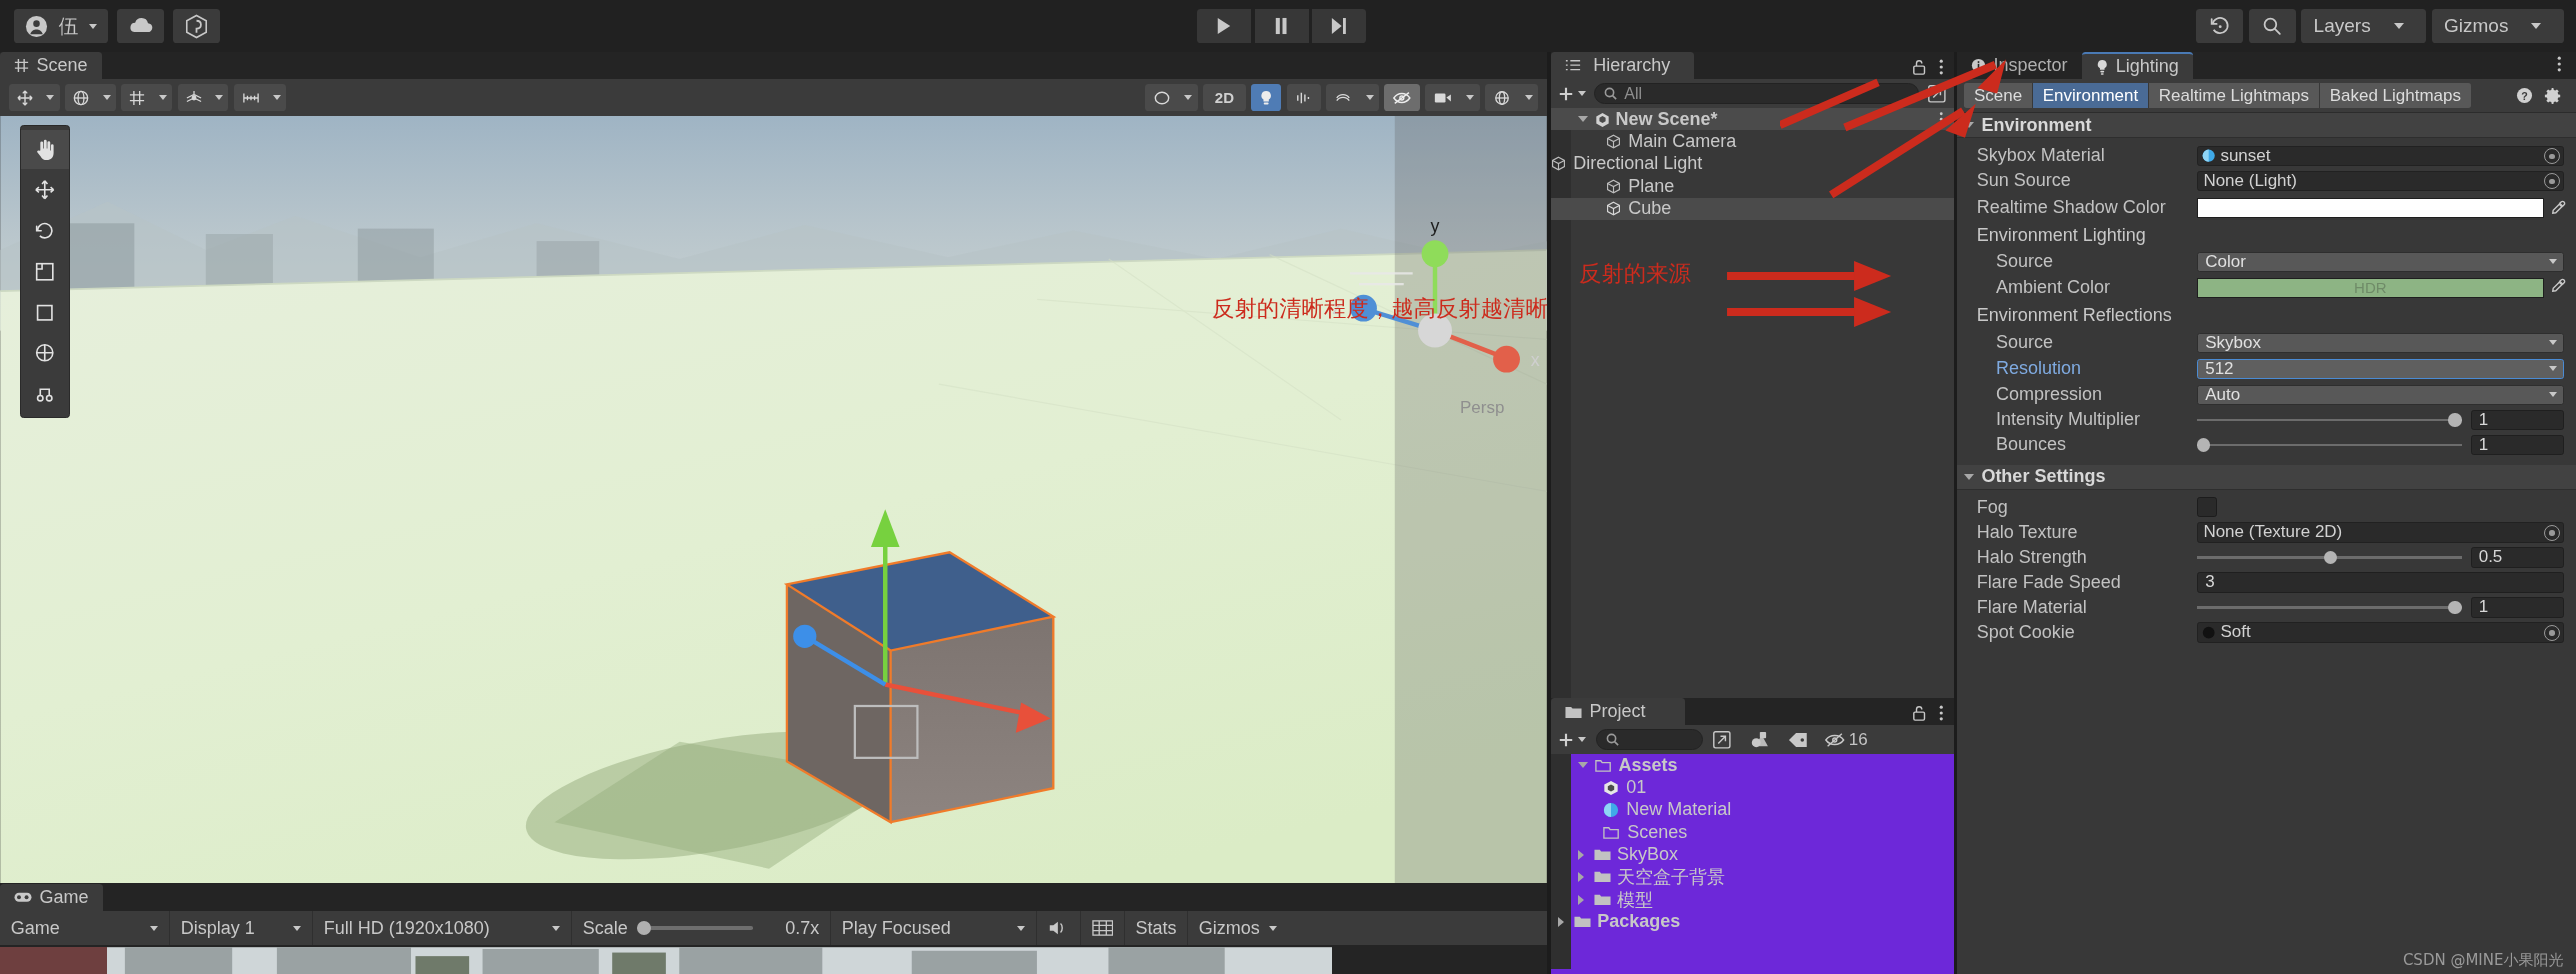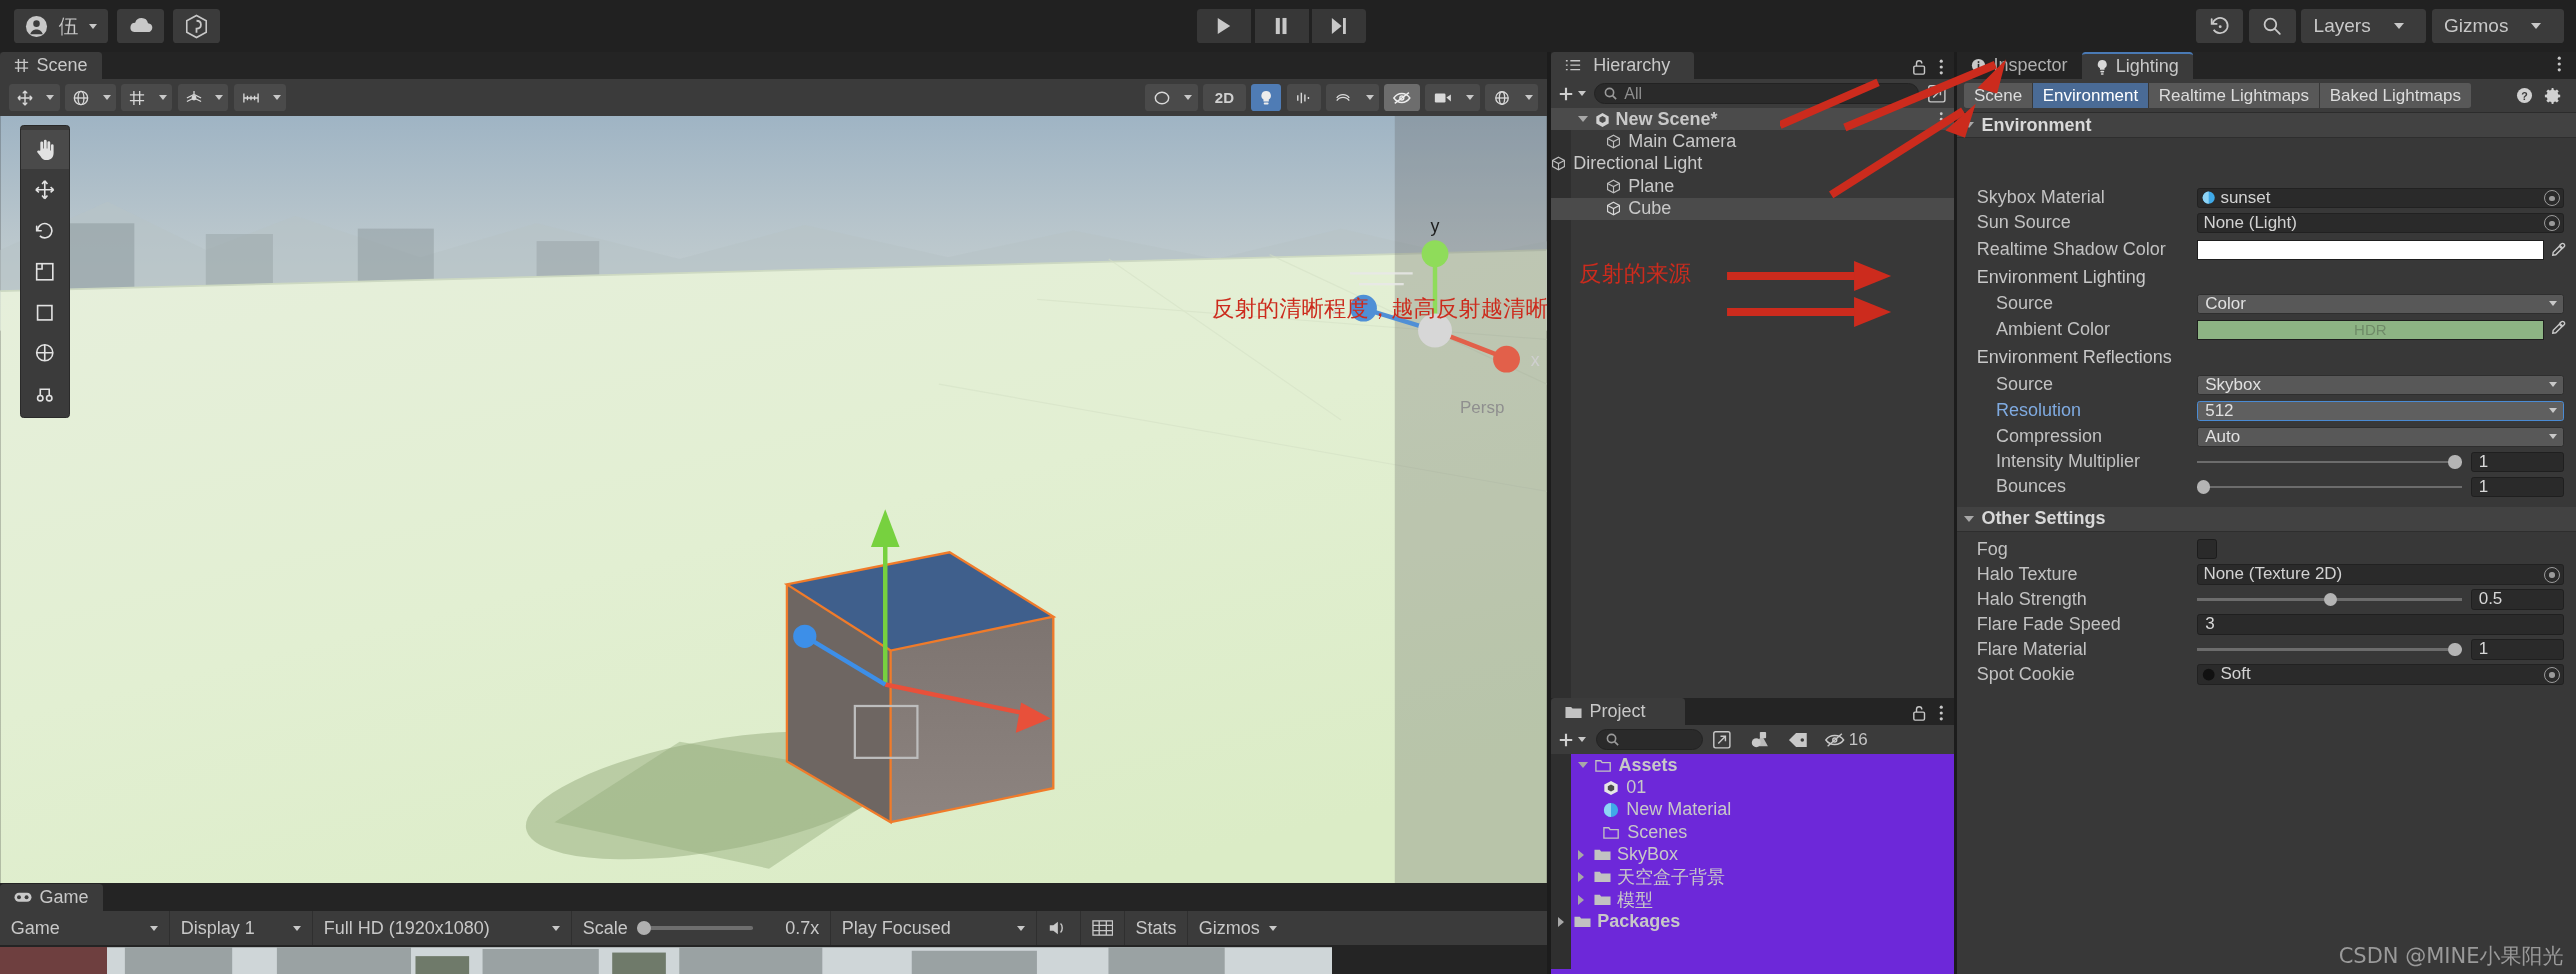--- a/index.html
+++ b/index.html
@@ -124,21 +124,21 @@
   .numbox{ width:93px; height:20.6px; background:#2a2a2a; border:0.9px solid #1f1f1f; border-radius:2.7px;
            font-size:17px; color:#d8d8d8; display:flex; align-items:center; padding-left:7.2px; }
   .txtbox{ flex:1; margin-right:12.5px; height:20.6px; background:#2a2a2a; border:0.9px solid #1f1f1f;
            border-radius:2.7px; font-size:17px; color:#d8d8d8; display:flex; align-items:center; padding-left:7.2px; }
   .chk{ width:19.7px; height:19.7px; background:#2a2a2a; border:0.9px solid #1c1c1c; border-radius:2.7px; }
 
   
   .anno{ position:absolute; color:#cc2b1d; font-size:22.4px; white-space:nowrap; z-index:40;
          font-family:"DejaVu Sans", sans-serif; }
   .arrow-svg{ position:absolute; z-index:41; pointer-events:none; }
-  .watermark{ position:absolute; right:12.5px; bottom:5.4px; font-size:21px; color:#9a9a9a; z-index:30;
+  .watermark{ position:absolute; right:12.5px; bottom:5.4px; font-size:15px; color:#9a9a9a; z-index:30;
               font-family:"DejaVu Sans", sans-serif; }
 
   .ic{ display:inline-flex; align-items:center; justify-content:center; }
   svg{ display:block; }
 </style>
 </head>
 <body>
 
 <div class="root">
 
@@ -904,21 +904,21 @@
             <path d="M18 11.4v-2.8l-2.2-.4a6 6 0 0 0-.7-1.7l1.3-1.8-2-2-1.8 1.3a6 6 0 0 0-1.7-.7L10.4 1H8.6l-.5 2.3a6 6 0 0 0-1.7.7L4.6 2.7l-2 2 1.3 1.8a6 6 0 0 0-.7 1.7L1 8.6v2.8l2.2.4a6 6 0 0 0 .7 1.7l-1.3 1.8 2 2 1.8-1.3a6 6 0 0 0 1.7.7l.5 2.3h1.8l.5-2.3a6 6 0 0 0 1.7-.7l1.8 1.3 2-2-1.3-1.8a6 6 0 0 0 .7-1.7z"></path>
           </svg>
       </span>
     </div>
 
     <div class="sect-head">
       <span class="tri"></span>
       <span>Environment</span>
     </div>
 
-    <div style="padding-top:5.4px;margin-top:42px;">
+    <div style="padding-top:5.4px;">
       <div class="prow2">
         <div class="plabel">Skybox Material</div>
         <div class="pfield">
           <div class="objfield">
             <span class="ic">
               <svg width="13.4" height="13.4" viewBox="0 0 15 15">
                   <circle cx="7.5" cy="7.5" r="6.8" fill="#3fa9e8"></circle>
                   <path d="M7.5 0.7a6.8 6.8 0 0 0 0 13.6z" fill="#8fd4f5"></path>
                 </svg>
             </span>

